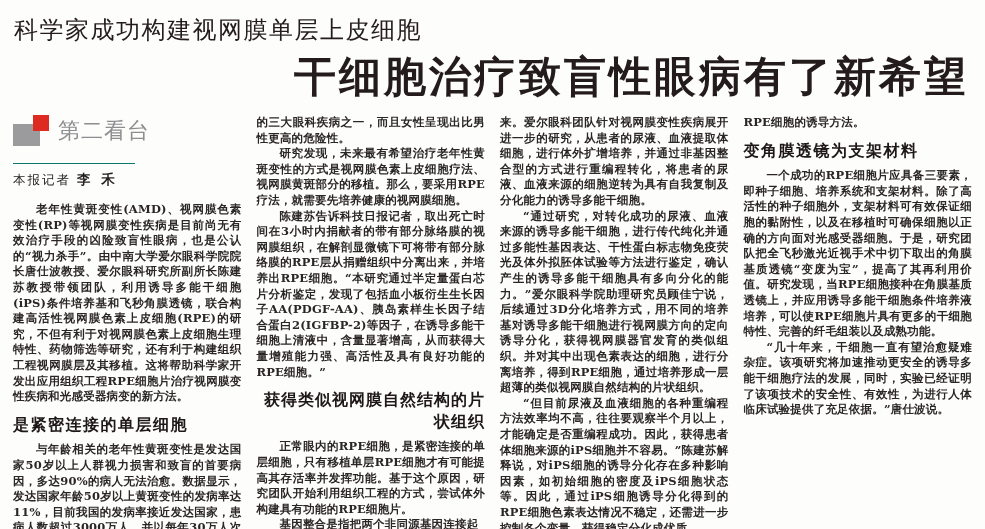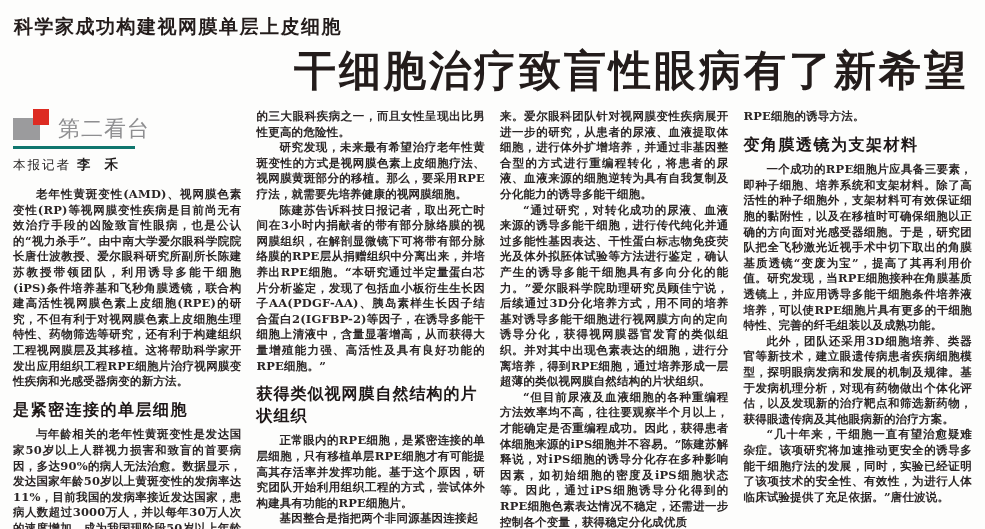--- a/index.html
+++ b/index.html
@@ -14,71 +14,71 @@
   .page{
     width:985px;height:529px;
     background:#fdfdfc;
     overflow:hidden;
     position:relative;
     font-family:"DejaVu Serif","Liberation Serif",serif;
   }
   .header{padding:14px 16px 0 14px;}
   .kicker{
     font-family:"Liberation Sans","DejaVu Sans",sans-serif;
-    font-weight:700;font-size:19px;letter-spacing:1.5px;
+    font-weight:400;font-size:24px;letter-spacing:1.5px;
     color:var(--ink);
   }
   .title{
     font-family:"Liberation Sans","DejaVu Sans",sans-serif;
     font-weight:700;font-size:42px;letter-spacing:3px;
     color:var(--ink);
     margin-top:9px;line-height:1.05;
     white-space:nowrap;
     text-align:right;
   }
   .columns{
     display:flex;gap:15px;
     padding:16px 13px 0 13px;
     align-items:flex-start;
   }
   .col{flex:1 1 0;min-width:0;}
   
   .masthead{margin-bottom:13px;}
   .masthead-top{
-    display:flex;align-items:flex-end;gap:5px;
-    border-bottom:3px solid #0f766e;
-    width:122px;padding-bottom:6px;
+    display:flex;align-items:center;gap:5px;
+    border-bottom:1px solid #0f766e;
+    width:122px;padding-bottom:17px;
   }
   .logo{position:relative;width:40px;height:31px;flex:0 0 auto;}
   .sq-gray{position:absolute;left:0;bottom:0;width:27px;height:22px;background:var(--logo-gray);}
   .sq-red{position:absolute;left:20px;top:0;width:16px;height:16px;background:var(--accent-red);}
   .section-name{
     font-family:"Liberation Sans","DejaVu Sans",sans-serif;
     font-size:22px;color:var(--muted-gray);
     letter-spacing:1px;line-height:1;white-space:nowrap;
   }
   .byline{
     margin-top:7px;font-size:12.5px;color:#221e1e;letter-spacing:2px;
   }
-  .byline b{font-size:13.5px;letter-spacing:3px;font-family:Liberation Mono, monospace;}
+  .byline b{font-size:13.5px;letter-spacing:3px;}
   
   .col-body p{
     font-size:11.5px;line-height:15.6px;
     text-align:justify;color:var(--body-ink);
     letter-spacing:0.2px;
     font-weight:bold;
   }
   .col-body p.indent{text-indent:2em;}
   .col-body h3{
     font-family:"Liberation Sans","DejaVu Sans",sans-serif;
     font-weight:700;font-size:16px;color:#1d1717;
     letter-spacing:1.5px;line-height:1.35;
     margin:9px 0 7px 0;
   }
-  .col-body h3.center{text-align:left;letter-spacing:1px;}
+  .col-body h3.center{text-align:right;letter-spacing:1px;}
 </style>
 </head>
 <body>
 
 <div class="page">
   <div class="header">
     <div class="kicker">科学家成功构建视网膜单层上皮细胞</div>
     <h1 class="title">干细胞治疗致盲性眼病有了新希望</h1>
   </div>
 
@@ -121,18 +121,17 @@
           <p class="indent">“通过研究，对转化成功的尿液、血液来源的诱导多能干细胞，进行传代纯化并通过多能性基因表达、干性蛋白标志物免疫荧光及体外拟胚体试验等方法进行鉴定，确认产生的诱导多能干细胞具有多向分化的能力。”爱尔眼科学院助理研究员顾佳宁说，后续通过3D分化培养方式，用不同的培养基对诱导多能干细胞进行视网膜方向的定向诱导分化，获得视网膜器官发育的类似组织。并对其中出现色素表达的细胞，进行分离培养，得到RPE细胞，通过培养形成一层超薄的类似视网膜自然结构的片状组织。</p>
           <p class="indent">“但目前尿液及血液细胞的各种重编程方法效率均不高，往往要观察半个月以上，才能确定是否重编程成功。因此，获得患者体细胞来源的iPS细胞并不容易。”陈建苏解释说，对iPS细胞的诱导分化存在多种影响因素，如初始细胞的密度及iPS细胞状态等。因此，通过iPS细胞诱导分化得到的RPE细胞色素表达情况不稳定，还需进一步控制各个变量，获得稳定分化成优质</p>
         </div>
     </div>
 
     <div class="col">
       <div class="col-body">
           <p>RPE细胞的诱导方法。</p>
           <h3>变角膜透镜为支架材料</h3>
           <p class="indent">一个成功的RPE细胞片应具备三要素，即种子细胞、培养系统和支架材料。除了高活性的种子细胞外，支架材料可有效保证细胞的黏附性，以及在移植时可确保细胞以正确的方向面对光感受器细胞。于是，研究团队把全飞秒激光近视手术中切下取出的角膜基质透镜“变废为宝”，提高了其再利用价值。研究发现，当RPE细胞接种在角膜基质透镜上，并应用诱导多能干细胞条件培养液培养，可以使RPE细胞片具有更多的干细胞特性、完善的纤毛组装以及成熟功能。</p>
-          <p class="indent">此外，团队还采用3D细胞培养、类器官等新技术，建立眼遗传病患者疾病细胞模型，探明眼病发病和发展的机制及规律。基于发病机理分析，对现有药物做出个体化评估，以及发现新的治疗靶点和筛选新药物，获得眼遗传病及其他眼病新的治疗方案。</p>
           <p class="indent">“几十年来，干细胞一直有望治愈疑难杂症。该项研究将加速推动更安全的诱导多能干细胞疗法的发展，同时，实验已经证明了该项技术的安全性、有效性，为进行人体临床试验提供了充足依据。”唐仕波说。</p>
         </div>
     </div>
   </div>
 </div>
 
 </body></html>

